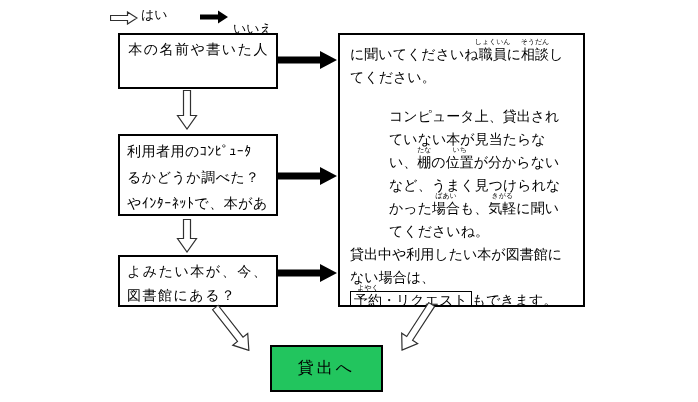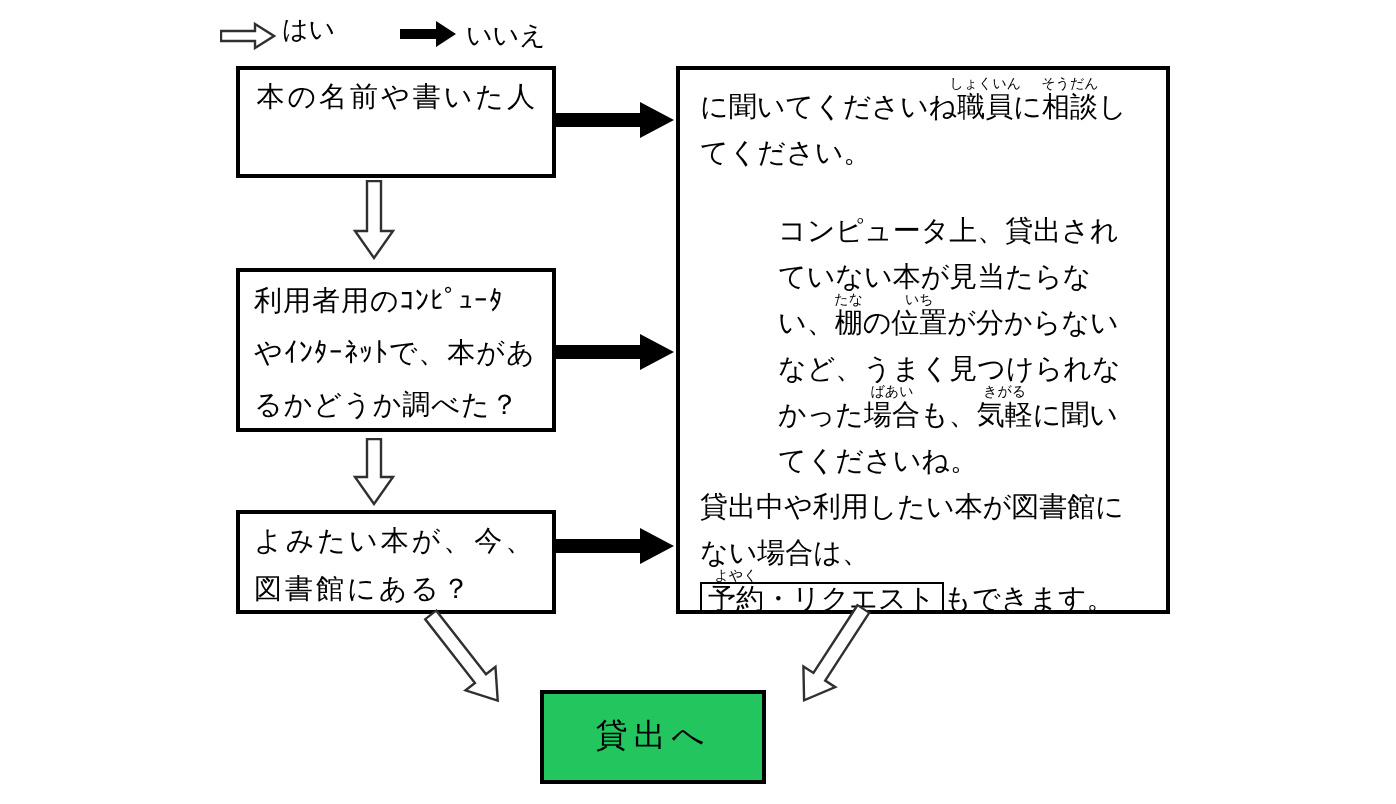--- a/index.html
+++ b/index.html
@@ -9,21 +9,21 @@
     position:relative; width:698px; height:402px; background:#ffffff;
     overflow:hidden;
   }
   .abs { position:absolute; }
 
   
   .legend-label { font-size:13px; color:#000; white-space:nowrap; }
   .legend-yes-arrow { left:110px; top:11px; }
   .legend-yes-label { left:141px; top:6px; }
   .legend-no-arrow  { left:200px; top:10px; }
-  .legend-no-label  { left:233px; top:9px; }
+  .legend-no-label  { left:233px; top:20px; }
 
   
   .qbox {
     border:2px solid #000; background:#fff;
     font-size:14px; letter-spacing:1.5px;
     padding:2px 7px;
   }
   .q1 { left:118px; top:33px;  width:160px; height:56px; line-height:25px;text-align:right; }
   .q2 { left:118px; top:134px; width:160px; height:82px; line-height:26px; letter-spacing:0.5px; }
   .q3 { left:118px; top:255px; width:160px; height:52px; line-height:24px; }
@@ -79,22 +79,22 @@
     <polygon points="0,4.5 18,4.5 18,0.5 28,7 18,13.5 18,9.5 0,9.5" fill="#000000"></polygon>
   </svg>
   <span class="abs legend-label legend-no-label">いいえ</span>
 
   <div class="abs qbox q1">
     <div class="qline">本の名前や書いた人</div>
   </div>
 
   <div class="abs qbox q2">
     <div class="qline">利用者用のｺﾝﾋﾟｭｰﾀ</div>
+    <div class="qline">るかどうか調べた？</div>
     <div class="qline">やｲﾝﾀｰﾈｯﾄで、本があ</div>
-    <div class="qline">るかどうか調べた？</div>
   </div>
 
   <div class="abs qbox q3">
     <div class="qline">よみたい本が、今、</div>
     <div class="qline">図書館にある？</div>
   </div>
 
   <div class="abs infobox" id="infobox">
       <div class="para"><span>に聞いてくださいね</span><ruby>職員<rt>しょくいん</rt></ruby><span>に</span><ruby>相談<rt>そうだん</rt></ruby><span>してください。</span></div>
       <div class="para gap-above"><span>コンピュータ上、貸出されていない本が見当たらない、</span><ruby>棚<rt>たな</rt></ruby><span>の</span><ruby>位置<rt>いち</rt></ruby><span>が分からないなど、うまく見つけられなかった</span><ruby>場合<rt>ばあい</rt></ruby><span>も、</span><ruby>気軽<rt>きがる</rt></ruby><span>に聞いてくださいね。</span></div>

